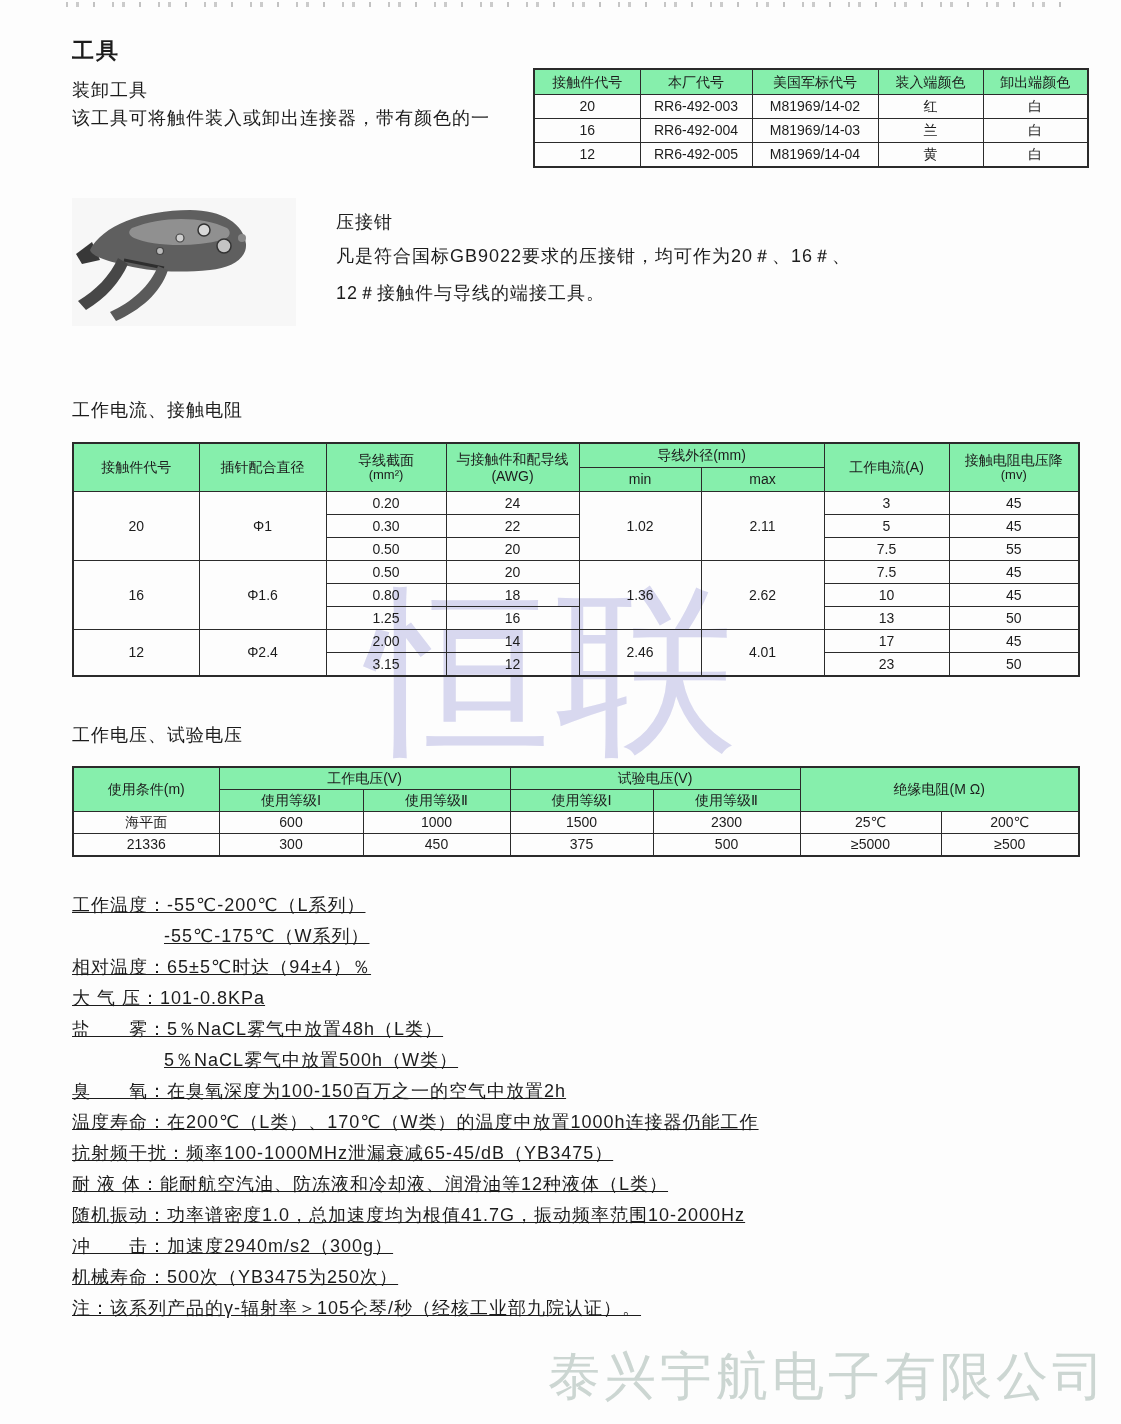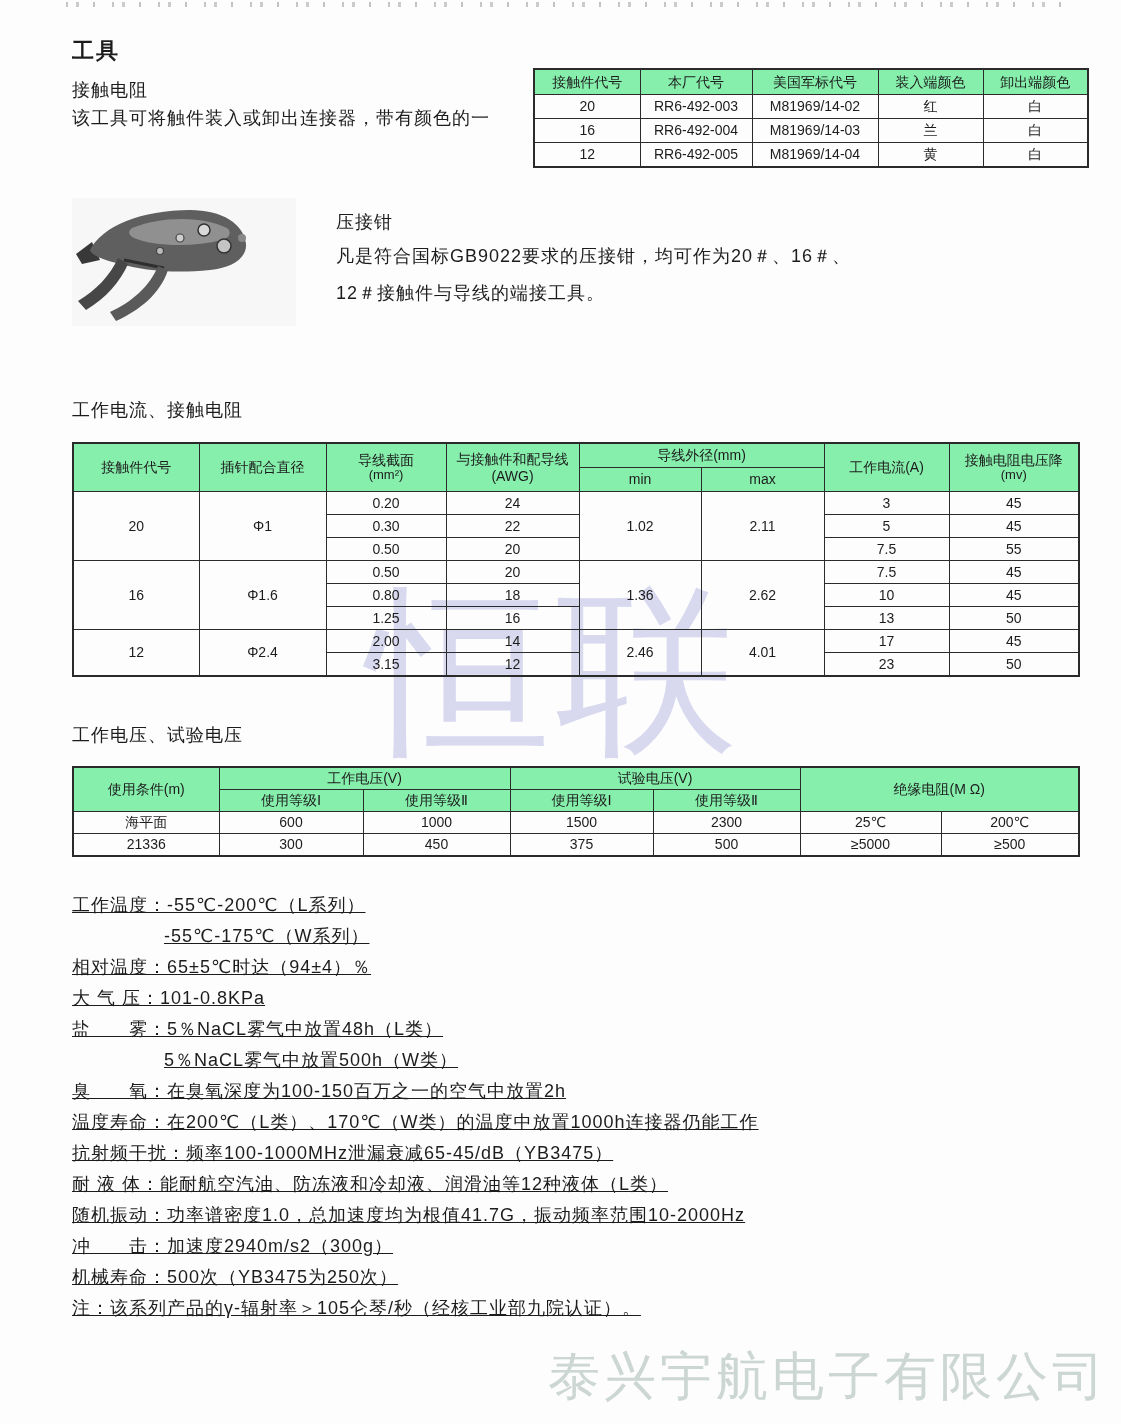--- a/index.html
+++ b/index.html
@@ -57,21 +57,21 @@
 <body>
 
 <div class="sheet">
 
   <div class="top-cut"></div>
 
   <div class="watermark">恒联</div>
   <div class="footer-brand">泰兴宇航电子有限公司</div>
 
   <div class="abs h-main" style="left:72px; top:36px;">工具</div>
-  <div class="abs h-sub" style="left:72px; top:78px;">接触电阻</div>
+  <div class="abs h-sub" style="left:72px; top:78px;">装卸工具</div>
   <div class="abs body-text" style="left:72px; top:103px; width:470px;">
     <div>该工具可将触件装入或卸出连接器，带有颜色的一</div>
   </div>
 
   <table class="tbl unload abs" style="left:533px; top:68px; width:554px;">
     <colgroup>
         <col style="width:106px">
         <col style="width:112px">
         <col style="width:126px">
         <col style="width:105px">

